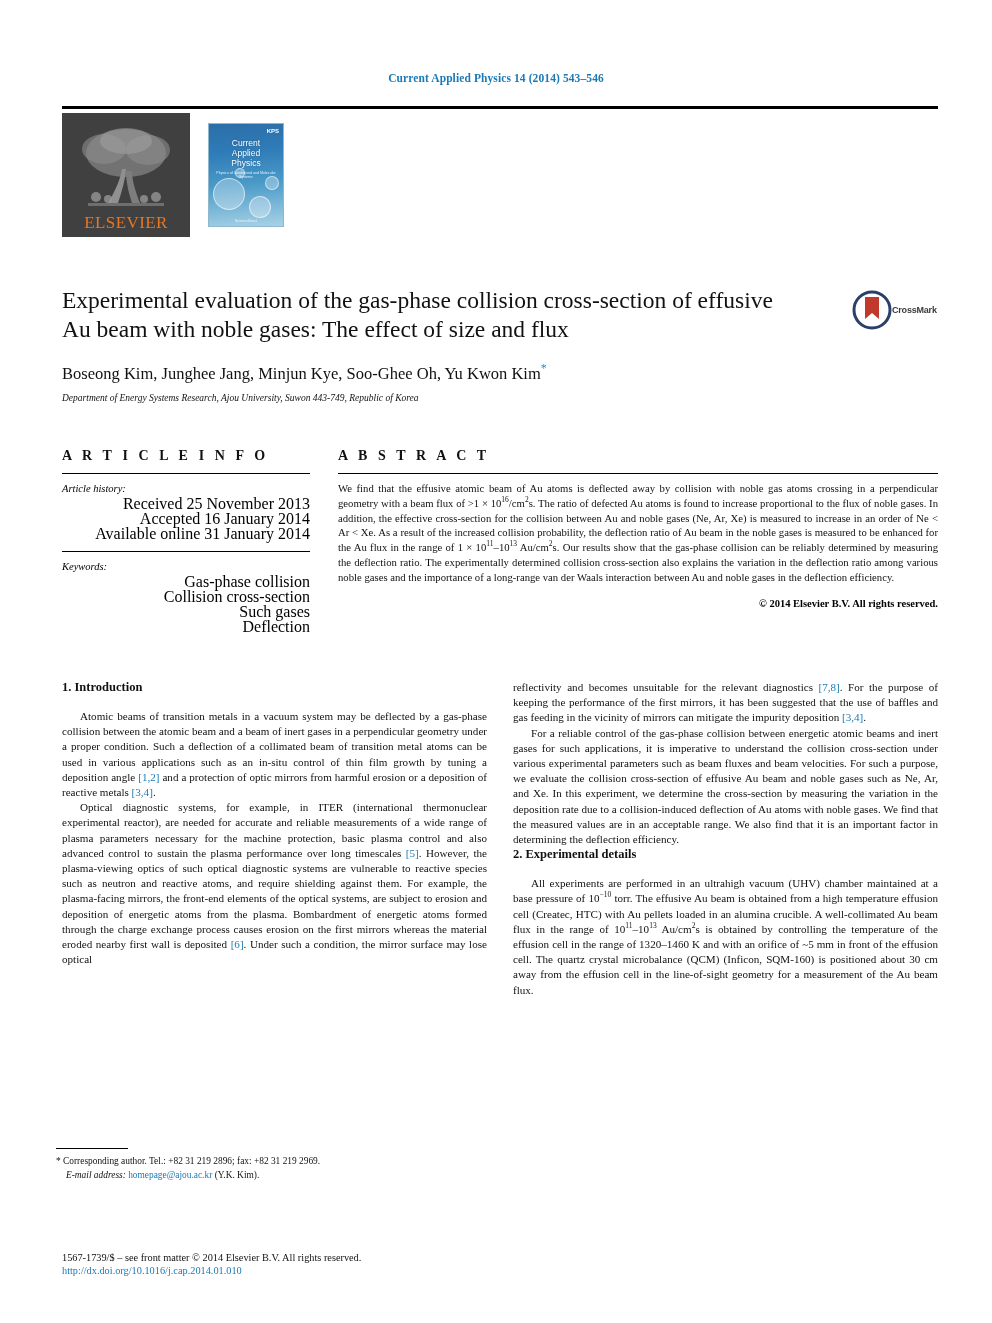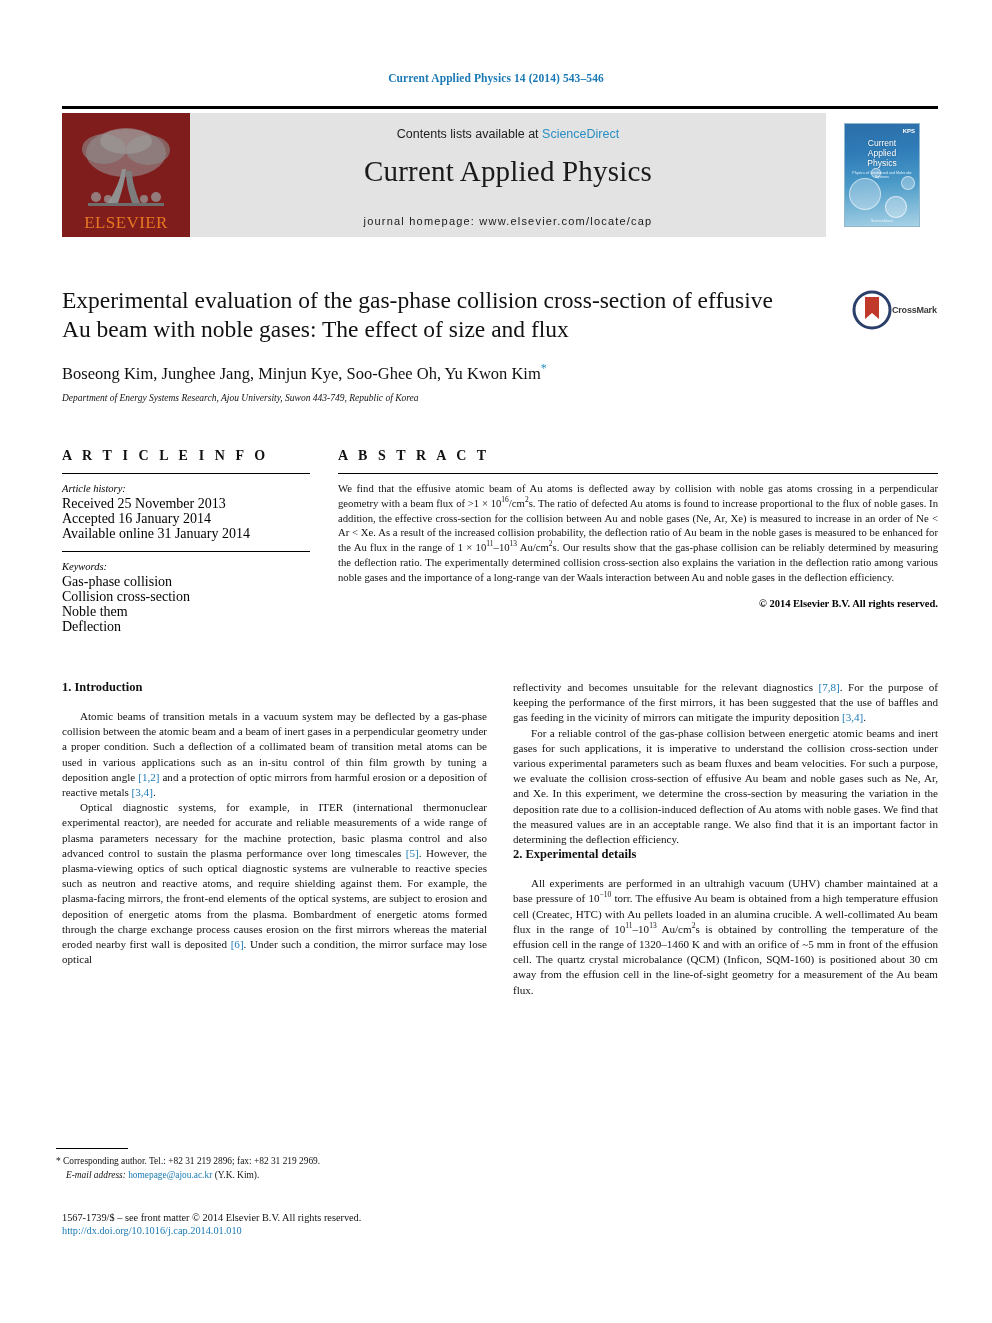--- a/index.html
+++ b/index.html
@@ -51,21 +51,21 @@
     left: 0;
     width: 876px;
     height: 124px;
     display: flex;
     flex-direction: row;
     align-items: stretch;
   }
   .logo-cell {
     width: 128px;
     flex: 0 0 128px;
-    background: #7f1d1d;
+    background: #404040;
     position: relative;
   }
   .center-cell {
     flex: 1 1 auto;
     background: #e3e3e3;
     position: relative;
   }
   .cover-cell {
     width: 112px;
     flex: 0 0 112px;
@@ -262,22 +262,23 @@
     border-top: 1.4px solid #000;
     margin-top: 10px;
     margin-bottom: 7px;
   }
   .info-label {
     font-size: 10.5px;
     font-style: italic;
     line-height: 15px;
   }
   .info-line {
-    font-size: 14px;
+    font-size: 16px;
     line-height: 15px;
+    text-align: right;
   }
   .abstract-text {
     font-size: 10.7px;
     line-height: 14.8px;
     text-align: justify;
     color: #111;
   }
   .copyright {
     margin-top: 13px;
     font-size: 10.5px;
@@ -338,21 +339,21 @@
   .footnote-text .em { font-style: italic; }
   .mail { color: #1b7ab5; }
 
   
   .bottom-block {
     position: absolute;
     top: 1212px;
     left: 62px;
     width: 470px;
   }
-  .issn-line { font-size: 10.3px; color: #111; }
+  .issn-line { font-size: 10.3px; color: #111; margin-top: 40px; }
   .doi-line  { font-size: 10.3px; color: #1b7ab5; margin-top: 2px; }
 </style>
 </head>
 <body>
 
 <div class="page">
 
   <div class="running-head">Current Applied Physics 14 (2014) 543–546</div>
 
   <div class="masthead">
@@ -374,27 +375,20 @@
               <circle cx="26" cy="78" r="5"></circle>
               <circle cx="38" cy="80" r="4"></circle>
               <circle cx="86" cy="78" r="5"></circle>
               <circle cx="74" cy="80" r="4"></circle>
             </g>
           </svg>
           <div class="elsevier-word">ELSEVIER</div>
         </div>
       </div>
 
-      <div class="center-cell">
-        <div class="contents-line">
-          <span>Contents lists available at </span><span class="sd-link">ScienceDirect</span>
-        </div>
-        <div class="journal-name">Current Applied Physics</div>
-        <div class="homepage-line">journal homepage: www.elsevier.com/locate/cap</div>
-      </div>
 
       <div class="cover-cell">
         <div class="cover-art">
           <div class="cover-kps">KPS</div>
           <div class="cover-title">
             <div>Current</div>
             <div>Applied</div>
             <div>Physics</div>
           </div>
           <div class="cover-sub">Physics of Condensed and Molecular Systems</div>
@@ -429,21 +423,21 @@
       <div class="sec-head">A R T I C L E   I N F O</div>
       <div class="rule"></div>
       <div class="info-label">Article history:</div>
       <div class="info-line">Received 25 November 2013</div>
       <div class="info-line">Accepted 16 January 2014</div>
       <div class="info-line">Available online 31 January 2014</div>
       <div class="rule-thin"></div>
       <div class="info-label">Keywords:</div>
       <div class="info-line">Gas-phase collision</div>
       <div class="info-line">Collision cross-section</div>
-      <div class="info-line">Noble them</div>
+      <div class="info-line">Such gases</div>
       <div class="info-line">Deflection</div>
     </div>
 
     <div class="col-gap"></div>
 
     <div class="col-abs">
       <div class="sec-head">A B S T R A C T</div>
       <div class="rule"></div>
       <div class="abstract-text">
         We find that the effusive atomic beam of Au atoms is deflected away by collision with noble gas atoms

